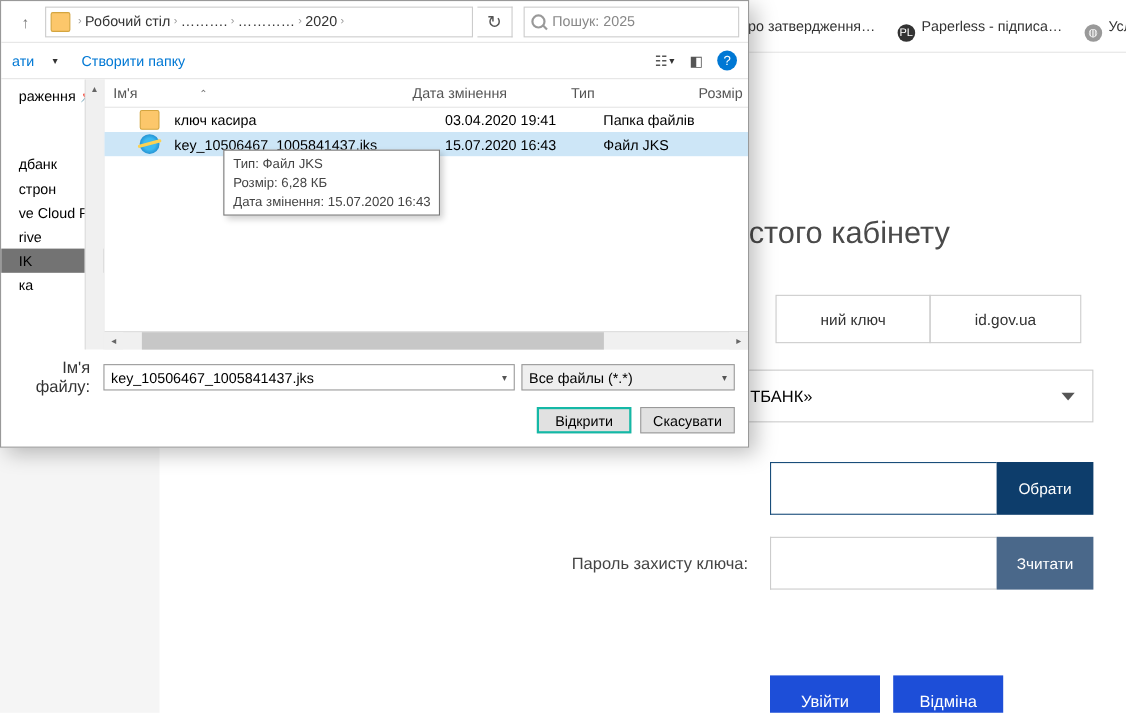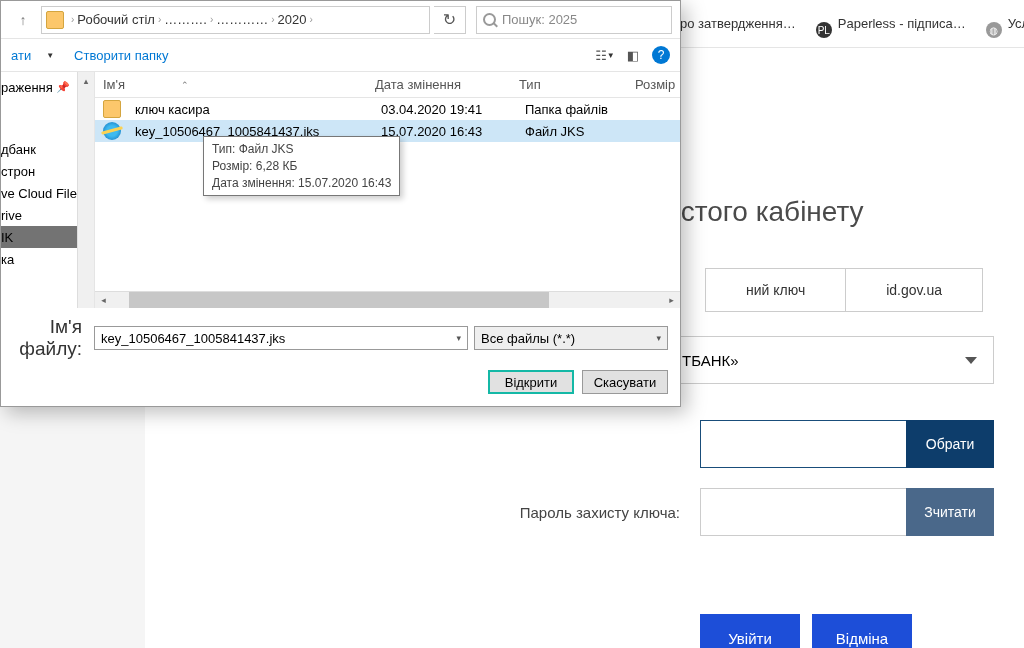--- a/index.html
+++ b/index.html
@@ -46,49 +46,49 @@
 
 .dlg-toolbar { height: 32px; display: flex; align-items: center; padding: 0 10px; font-size: 13px; color: #0078d4; }
 .tb-item { display: flex; align-items: center; gap: 15px; margin-right: 20px; }
 .tb-drop { font-size: 8px; color: #333; }
 .tb-spacer { flex: 1; }
 .tb-icon { width: 22px; height: 22px; display: flex; align-items: center; justify-content: center; margin-left: 6px; color: #555; }
 .tb-help { width: 18px; height: 18px; border-radius: 50%; background: #0078d4; color: #fff; font-size: 12px; display: flex; align-items: center; justify-content: center; margin-left: 8px; }
 
 .dlg-body { flex: 1; display: flex; overflow: hidden; border-top: 1px solid #e5e5e5; }
 .sidebar { width: 94px; border-right: 1px solid #e5e5e5; font-size: 13px; padding-top: 4px; overflow: hidden; position: relative; }
-.side-item { height: 22px; display: flex; align-items: center; padding-left: 0; white-space: nowrap; }
+.side-item { height: 22px; display: flex; align-items: center; padding-left: 16px; white-space: nowrap; }
 .side-item.sel { background: #737373; }
 .scrollbar-v { position: absolute; right: 0; top: 0; bottom: 0; width: 17px; background: #f0f0f0; border-left: 1px solid #ddd; }
 .sb-arr { height: 17px; background: #f0f0f0; display: flex; align-items: center; justify-content: center; font-size: 9px; color: #666; }
 
 .filepane { flex: 1; display: flex; flex-direction: column; font-size: 13px; position: relative; }
 .fp-header { height: 26px; display: flex; align-items: center; border-bottom: 1px solid #e5e5e5; color: #555; }
 .fp-col { padding-left: 8px; }
 .col-name { width: 272px; display: flex; align-items: center; gap: 56px; }
 .col-date { width: 144px; }
 .col-type { width: 116px; }
 .col-size { width: 48px; }
 .sort-arr { font-size: 9px; color: #777; }
-.fp-row { height: 22px; display: flex; align-items: center; }
+.fp-row { height: 22px; display: flex; align-items: center; justify-content: center; }
 .fp-row.selected { background: #cde6f7; }
 .file-ico { width: 18px; height: 18px; margin-left: 8px; margin-right: 6px; }
 .folder-i { background: #fcc76b; border: 1px solid #d4a53f; border-radius: 2px; }
 .ie-i { border-radius: 50%; background: radial-gradient(circle, #3dbaf0 40%, #0e6db8 100%); position: relative; }
 .ie-i::after { content: ''; position: absolute; top: 7px; left: -2px; right: -2px; height: 3px; background: #fcd253; border-radius: 2px; transform: rotate(-15deg); }
 
 .tooltip { position: absolute; top: 64px; left: 108px; background: #fff; border: 1px solid #777; padding: 4px 8px; font-size: 12px; color: #444; line-height: 1.4; box-shadow: 3px 3px 6px rgba(0,0,0,0.2); }
 
 .fp-scroll { position: absolute; left: 0; right: 0; bottom: 0; height: 17px; background: #f0f0f0; border-top: 1px solid #ddd; display: flex; }
 .sb-thumb { height: 100%; background: #c7c7c7; width: 420px; margin-left: 17px; }
 .sb-harr { width: 17px; background: #f0f0f0; display: flex; align-items: center; justify-content: center; font-size: 9px; color: #666; }
 
 .dlg-footer { padding: 8px 12px 12px; display: flex; flex-direction: column; gap: 10px; }
 .foot-row1 { display: flex; align-items: center; gap: 6px; }
-.fn-label { font-size: 19px; color: #333; width: 75px; text-align: right; padding-right: 6px; }
+.fn-label { font-size: 15px; color: #333; width: 75px; text-align: right; padding-right: 6px; }
 .fn-input { flex: 1; height: 24px; border: 1px solid #999; padding: 0 6px; font-size: 13px; display: flex; align-items: center; justify-content: space-between; }
 .filter { width: 194px; height: 24px; border: 1px solid #999; background: #efefef; padding: 0 6px; font-size: 13px; display: flex; align-items: center; justify-content: space-between; }
 .dd-arr { font-size: 9px; color: #555; }
 .foot-row2 { display: flex; justify-content: flex-end; gap: 8px; }
 .dlg-btn { height: 24px; width: 86px; border: 1px solid #999; background: #e1e1e1; font-size: 13px; display: flex; align-items: center; justify-content: center; }
 .dlg-btn.primary { border: 2px solid #14b8a6; }
 
 .pin { color: #aaa; font-size: 11px; margin-left: 4px; }
 </style>
 </head>

